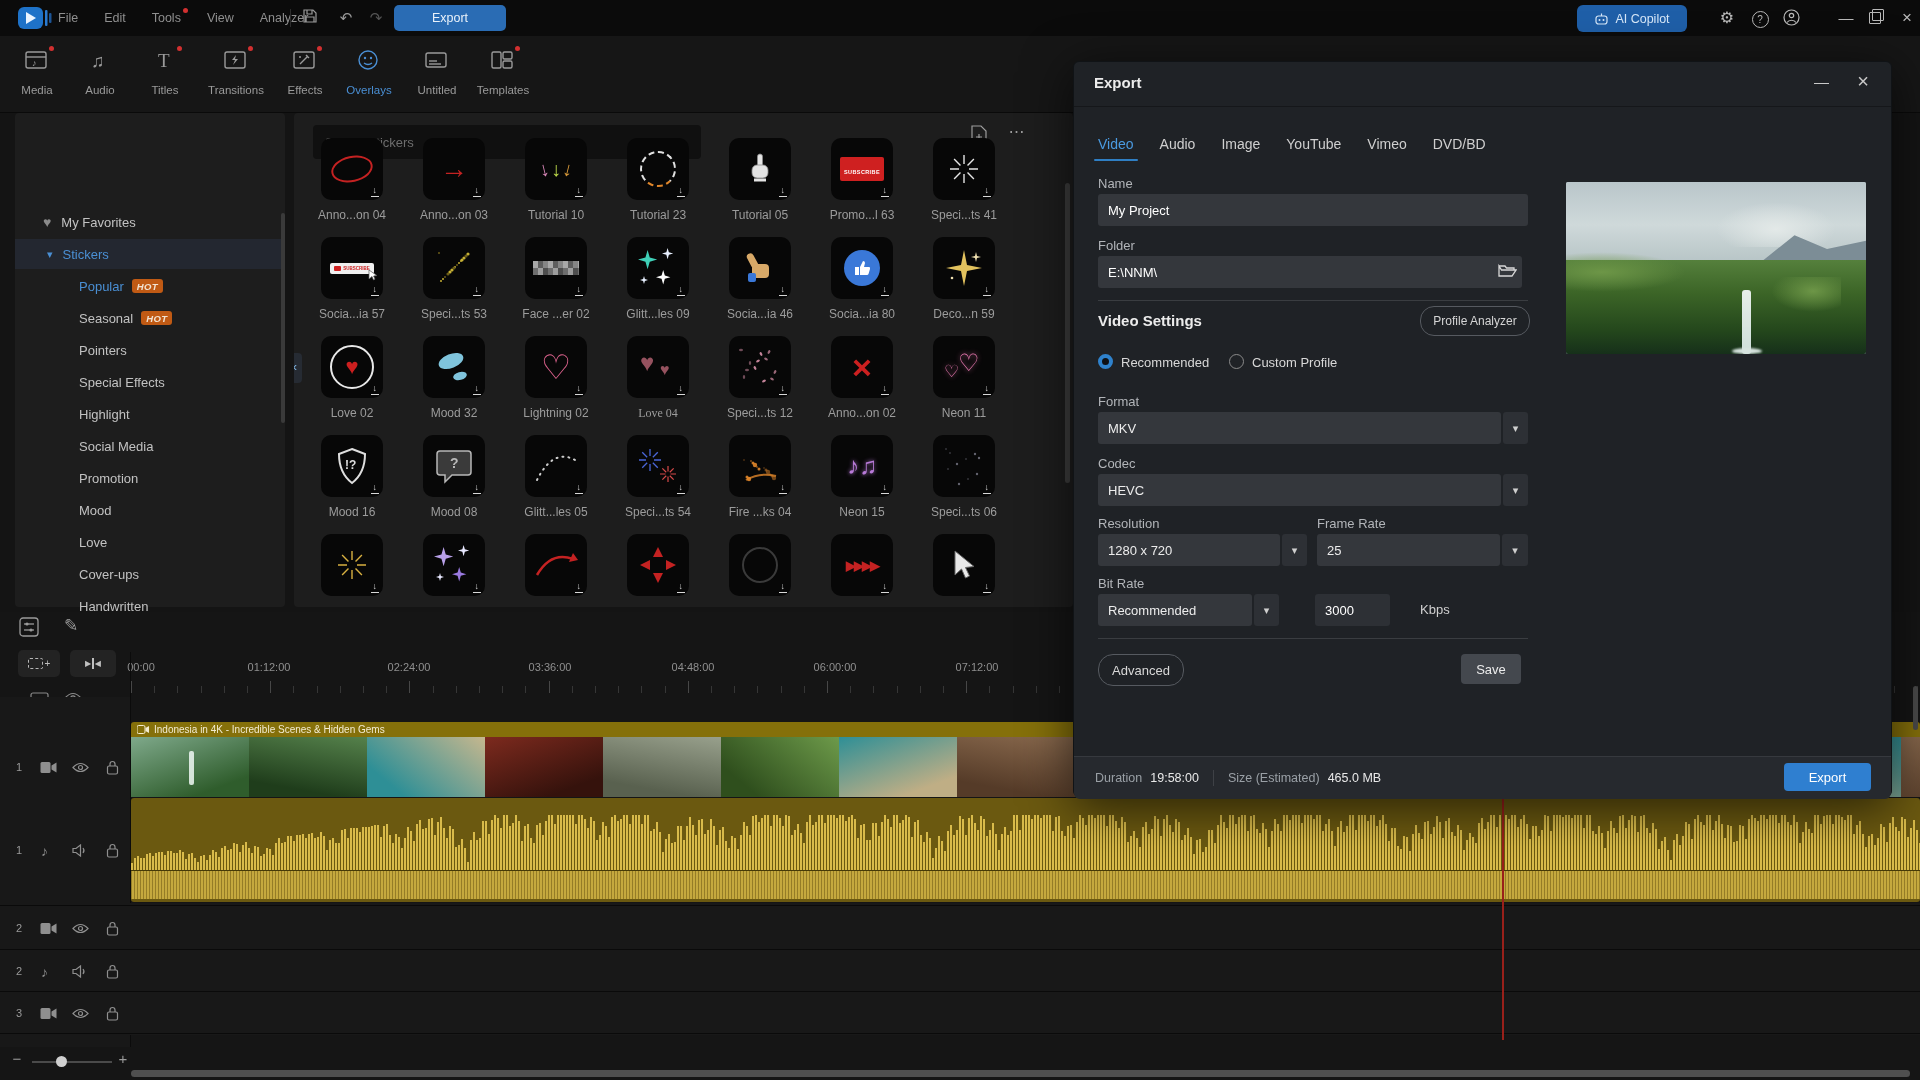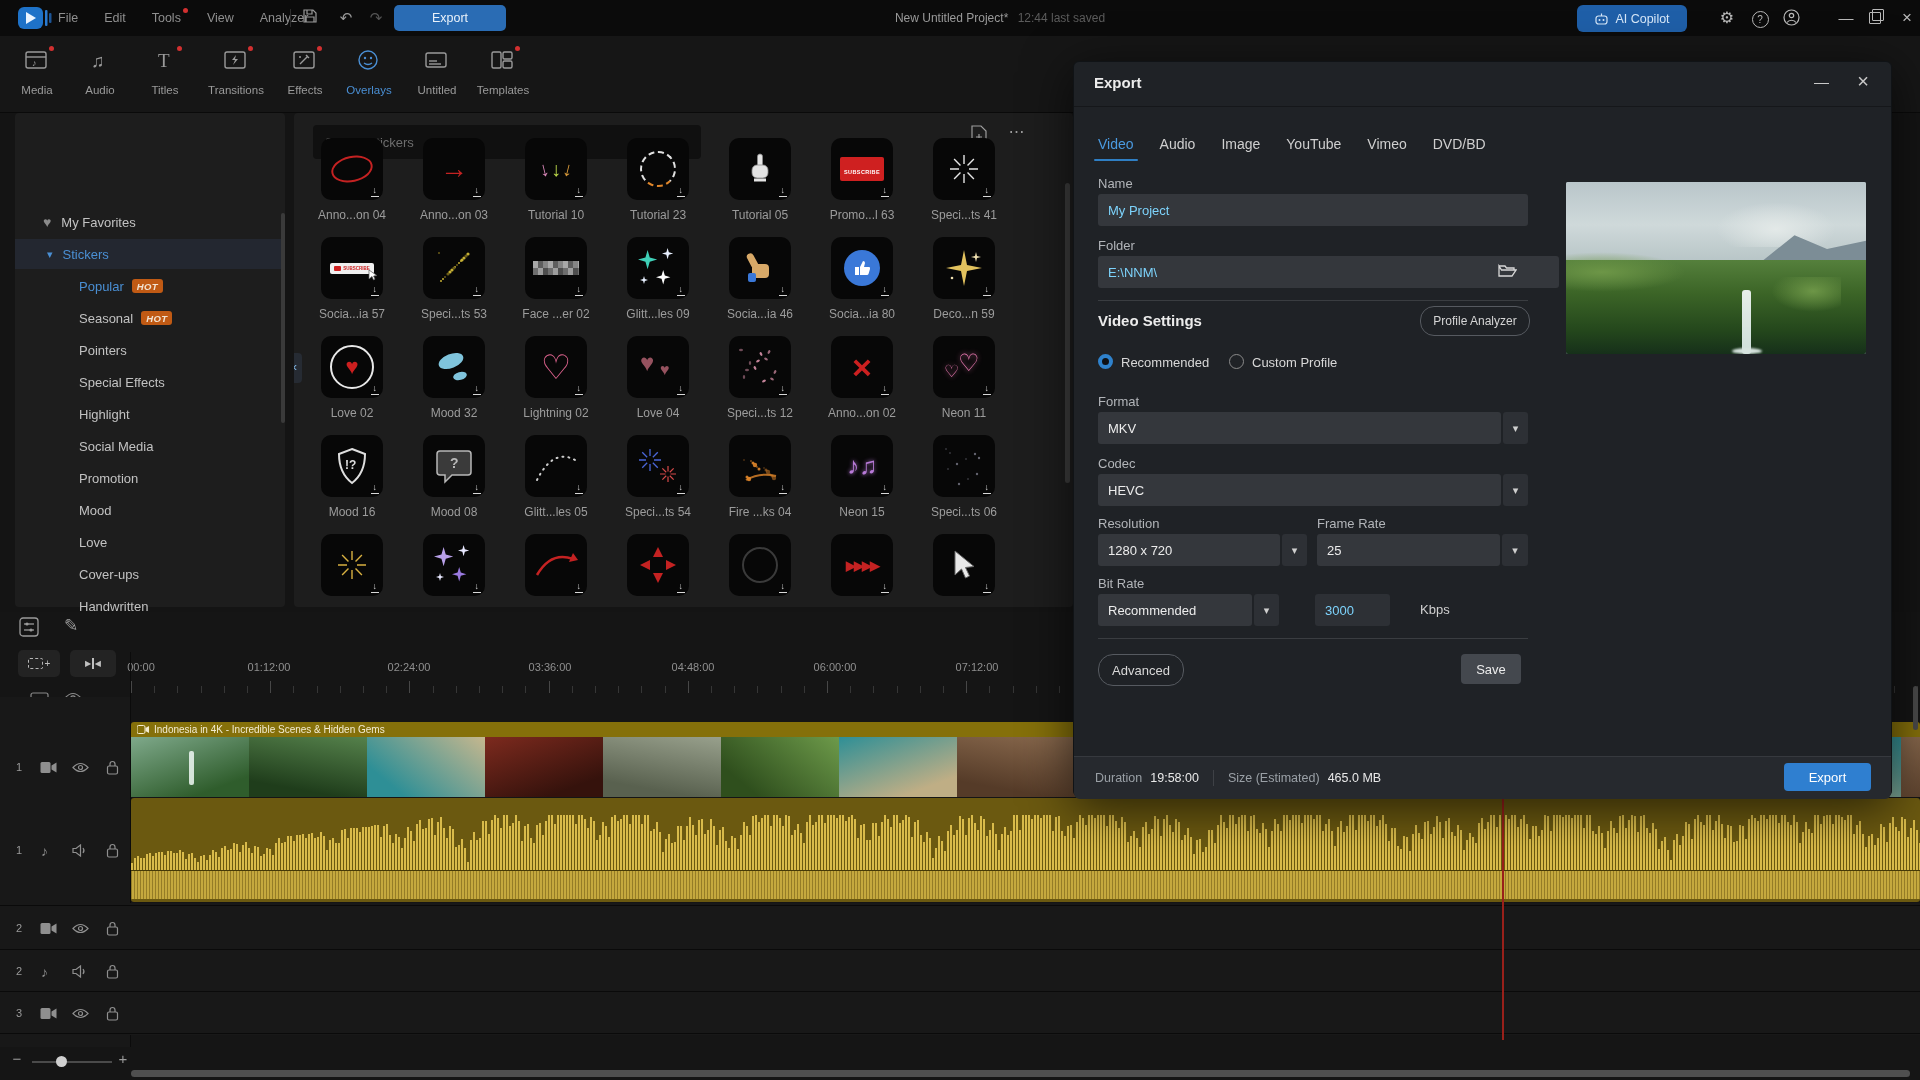--- a/index.html
+++ b/index.html
@@ -96,21 +96,21 @@
      box-shadow:0 10px 50px rgba(0,0,0,.65);border:1px solid #101316;box-sizing:border-box;}
   #dlgTitleBar{position:absolute;left:0;top:0;width:100%;height:44px;border-bottom:1px solid #15171a;}
   #dlgTitle{position:absolute;left:20px;top:12px;font-size:15px;font-weight:bold;color:#ececec;}
   #dlgMin{position:absolute;right:62px;top:11px;color:#c9c9c9;font-size:15px;}
   #dlgClose{position:absolute;right:22px;top:8px;color:#c9c9c9;font-size:20px;}
   #dlgTabs{position:absolute;left:24px;top:74px;display:flex;gap:26px;}
   .dtab{position:relative;font-size:14px;color:#cfcfcf;padding-bottom:9px;}
   .dtab.active{color:#4a9ae0;}
   .dtab.active:after{content:"";position:absolute;left:-4px;right:-4px;bottom:0;height:2.5px;background:#2f7fc4;border-radius:2px;}
   .dlabel{position:absolute;font-size:13px;color:#b2b5b9;}
-  .dinput{position:absolute;height:32px;background:#34373c;border:none;border-radius:3px;color:#7dd3fc;
+  .dinput{position:absolute;height:32px;background:#34373c;border:none;border-radius:3px;color:#ffffff;
      font-size:13px;padding:0 10px;outline:none;box-sizing:border-box;font-family:"Liberation Sans",sans-serif;}
   .sel{position:absolute;height:32px;background:#34373c;border-radius:3px;display:flex;align-items:center;
      padding:0 10px;font-size:13px;color:#ececec;box-sizing:border-box;}
   .sel-arrow{position:absolute;height:32px;width:25px;background:#2d3035;border-radius:3px;color:#cfcfcf;
      font-size:11px;display:flex;align-items:center;justify-content:center;}
   .ddiv{position:absolute;left:24px;width:430px;height:1px;background:#3a3d41;}
   #vsHead{position:absolute;left:24px;top:250px;font-size:15px;font-weight:bold;color:#ececec;}
   #paBtn{position:absolute;left:346px;top:244px;width:108px;height:28px;border:1px solid #565a60;border-radius:14px;
      font-size:12px;color:#d5d5d5;display:flex;align-items:center;justify-content:center;}
   .radio{position:absolute;width:15px;height:15px;border-radius:50%;box-sizing:border-box;}
@@ -152,24 +152,20 @@
       </div>
     <div id="mb-divider"></div>
     <div class="mb-ic" style="left:302px;">
       <svg width="16" height="16" viewBox="0 0 16 16">
           <path d="M2 2 h9 l3 3 v9 h-12 z M5 2 v4 h5 v-4 M4 14 v-5 h8 v5" fill="none" stroke="#9a9a9a" stroke-width="1.2"></path>
         </svg>
     </div>
     <span class="mb-ic" style="left:336px;">↶</span>
     <span class="mb-ic" style="left:366px;color:#555;">↷</span>
     <div id="exportTopBtn">Export</div>
-    <div id="titleWrap">
-      <span id="projTitle">New Untitled Project*</span>
-      <span id="saveStatus">12:44 last saved</span>
-    </div>
     <div id="aiCopilot">
       <span>
         <svg width="15" height="14" viewBox="0 0 15 14">
             <rect x="2" y="4" width="11" height="8" rx="2.5" fill="none" stroke="#d6e7f8" stroke-width="1.2"></rect>
             <circle cx="5.5" cy="8" r="1" fill="#d6e7f8"></circle>
             <circle cx="9.5" cy="8" r="1" fill="#d6e7f8"></circle>
             <line x1="7.5" y1="4" x2="7.5" y2="1.5" stroke="#d6e7f8" stroke-width="1.2"></line>
           </svg>
       </span>
       <span>AI Copilot</span>
@@ -455,21 +451,21 @@
           <span class="dl">↓</span>
         </div>
         <div class="slabel" style="left:211px;top:293px;">Lightning 02</div>
         <div class="sticker" style="left:333px;top:223px;">
           <div style="position:relative;width:40px;height:36px;">
             <span style="position:absolute;left:2px;top:0;font-size:24px;color:#96525f;">♥</span>
             <span style="position:absolute;left:22px;top:12px;font-size:16px;color:#96525f;">♥</span>
           </div>
           <span class="dl">↓</span>
         </div>
-        <div class="slabel" style="left:313px;top:293px;">Love 04</div>
+        <div class="slabel" style="left:313px;top:293px;font-family:Liberation Serif, serif;">Love 04</div>
         <div class="sticker" style="left:435px;top:223px;">
           <svg width="46" height="42" viewBox="0 0 46 42">
             <ellipse cx="4" cy="4" rx="2" ry="1.2" fill="#d890a8" opacity="0.5" transform="rotate(0 4 4)"></ellipse>
             <ellipse cx="29" cy="13" rx="2" ry="1.2" fill="#d890a8" opacity="0.7" transform="rotate(30 29 13)"></ellipse>
             <ellipse cx="18" cy="22" rx="2" ry="1.2" fill="#d890a8" opacity="0.9" transform="rotate(60 18 22)"></ellipse>
             <ellipse cx="7" cy="31" rx="2" ry="1.2" fill="#d890a8" opacity="0.5" transform="rotate(90 7 31)"></ellipse>
             <ellipse cx="32" cy="6" rx="2" ry="1.2" fill="#d890a8" opacity="0.7" transform="rotate(120 32 6)"></ellipse>
             <ellipse cx="21" cy="15" rx="2" ry="1.2" fill="#d890a8" opacity="0.9" transform="rotate(150 21 15)"></ellipse>
             <ellipse cx="10" cy="24" rx="2" ry="1.2" fill="#d890a8" opacity="0.5" transform="rotate(180 10 24)"></ellipse>
             <ellipse cx="35" cy="33" rx="2" ry="1.2" fill="#d890a8" opacity="0.7" transform="rotate(210 35 33)"></ellipse>
@@ -1455,21 +1451,21 @@
         <div class="dtab">Image</div>
         <div class="dtab">YouTube</div>
         <div class="dtab">Vimeo</div>
         <div class="dtab">DVD/BD</div>
       </div>
 
     <span class="dlabel" style="left:24px;top:114px;">Name</span>
     <input class="dinput" style="left: 24px; top: 132px; width: 430px;" value="My Project">
 
     <span class="dlabel" style="left:24px;top:176px;">Folder</span>
-    <input class="dinput" style="left: 24px; top: 194px; width: 461px; padding-right: 36px;" value="E:\NNM\">
+    <input class="dinput" style="left: 24px; top: 194px; width: 424px; padding-right: 36px;" value="E:\NNM\">
     <div class="abs" style="left:424px;top:201px;">
       <svg width="19" height="15" viewBox="0 0 19 15">
           <path d="M1 3 h6 l1.5 2 H16 v2" fill="none" stroke="#d8d8d8" stroke-width="1.3"></path>
           <path d="M1 3 v10 h13 l4 -6 h-14.5 z" fill="none" stroke="#d8d8d8" stroke-width="1.3"></path>
         </svg>
     </div>
 
     <div class="ddiv" style="top:238px;"></div>
 
     <span id="vsHead">Video Settings</span>

